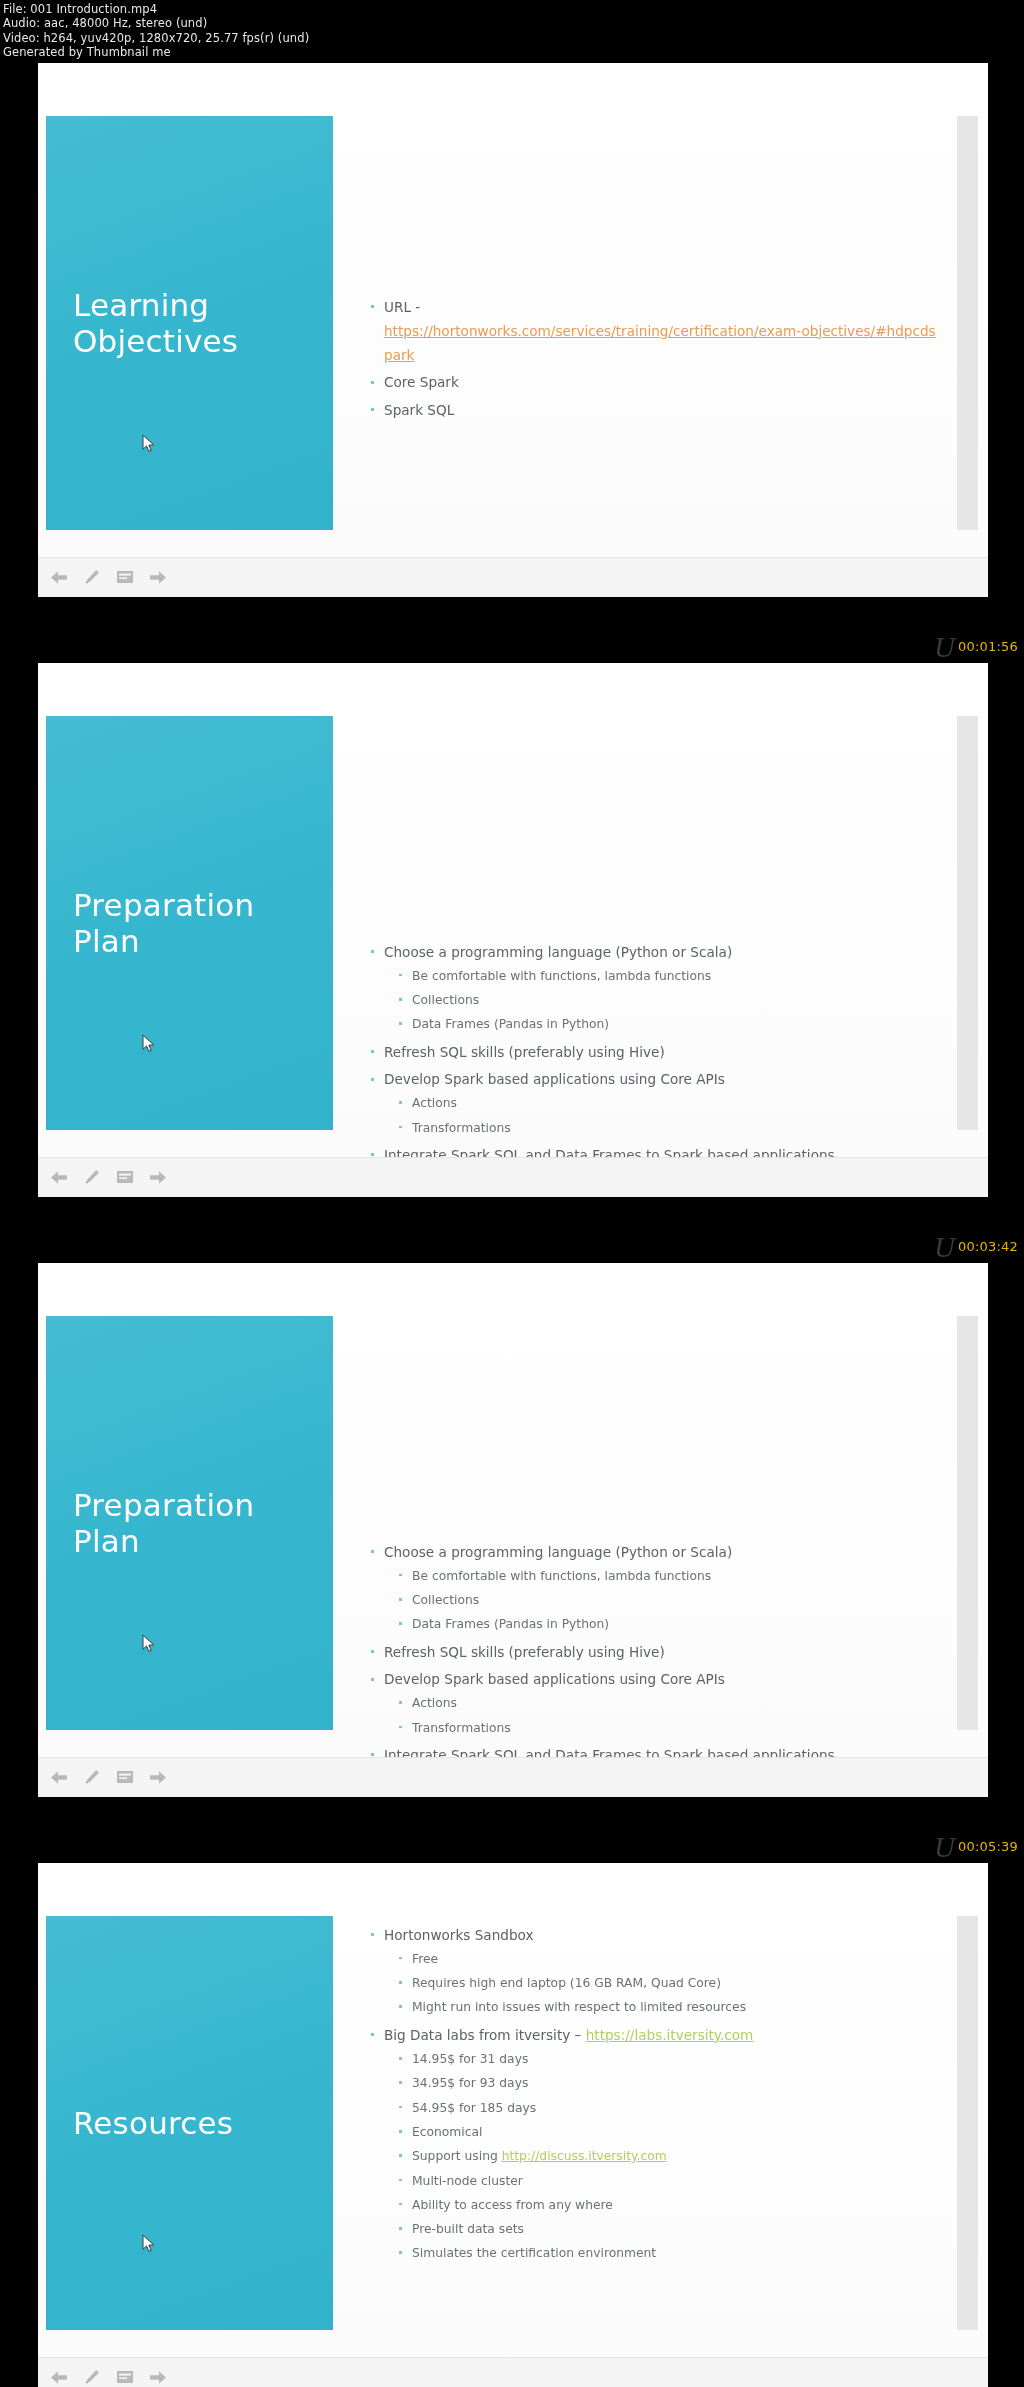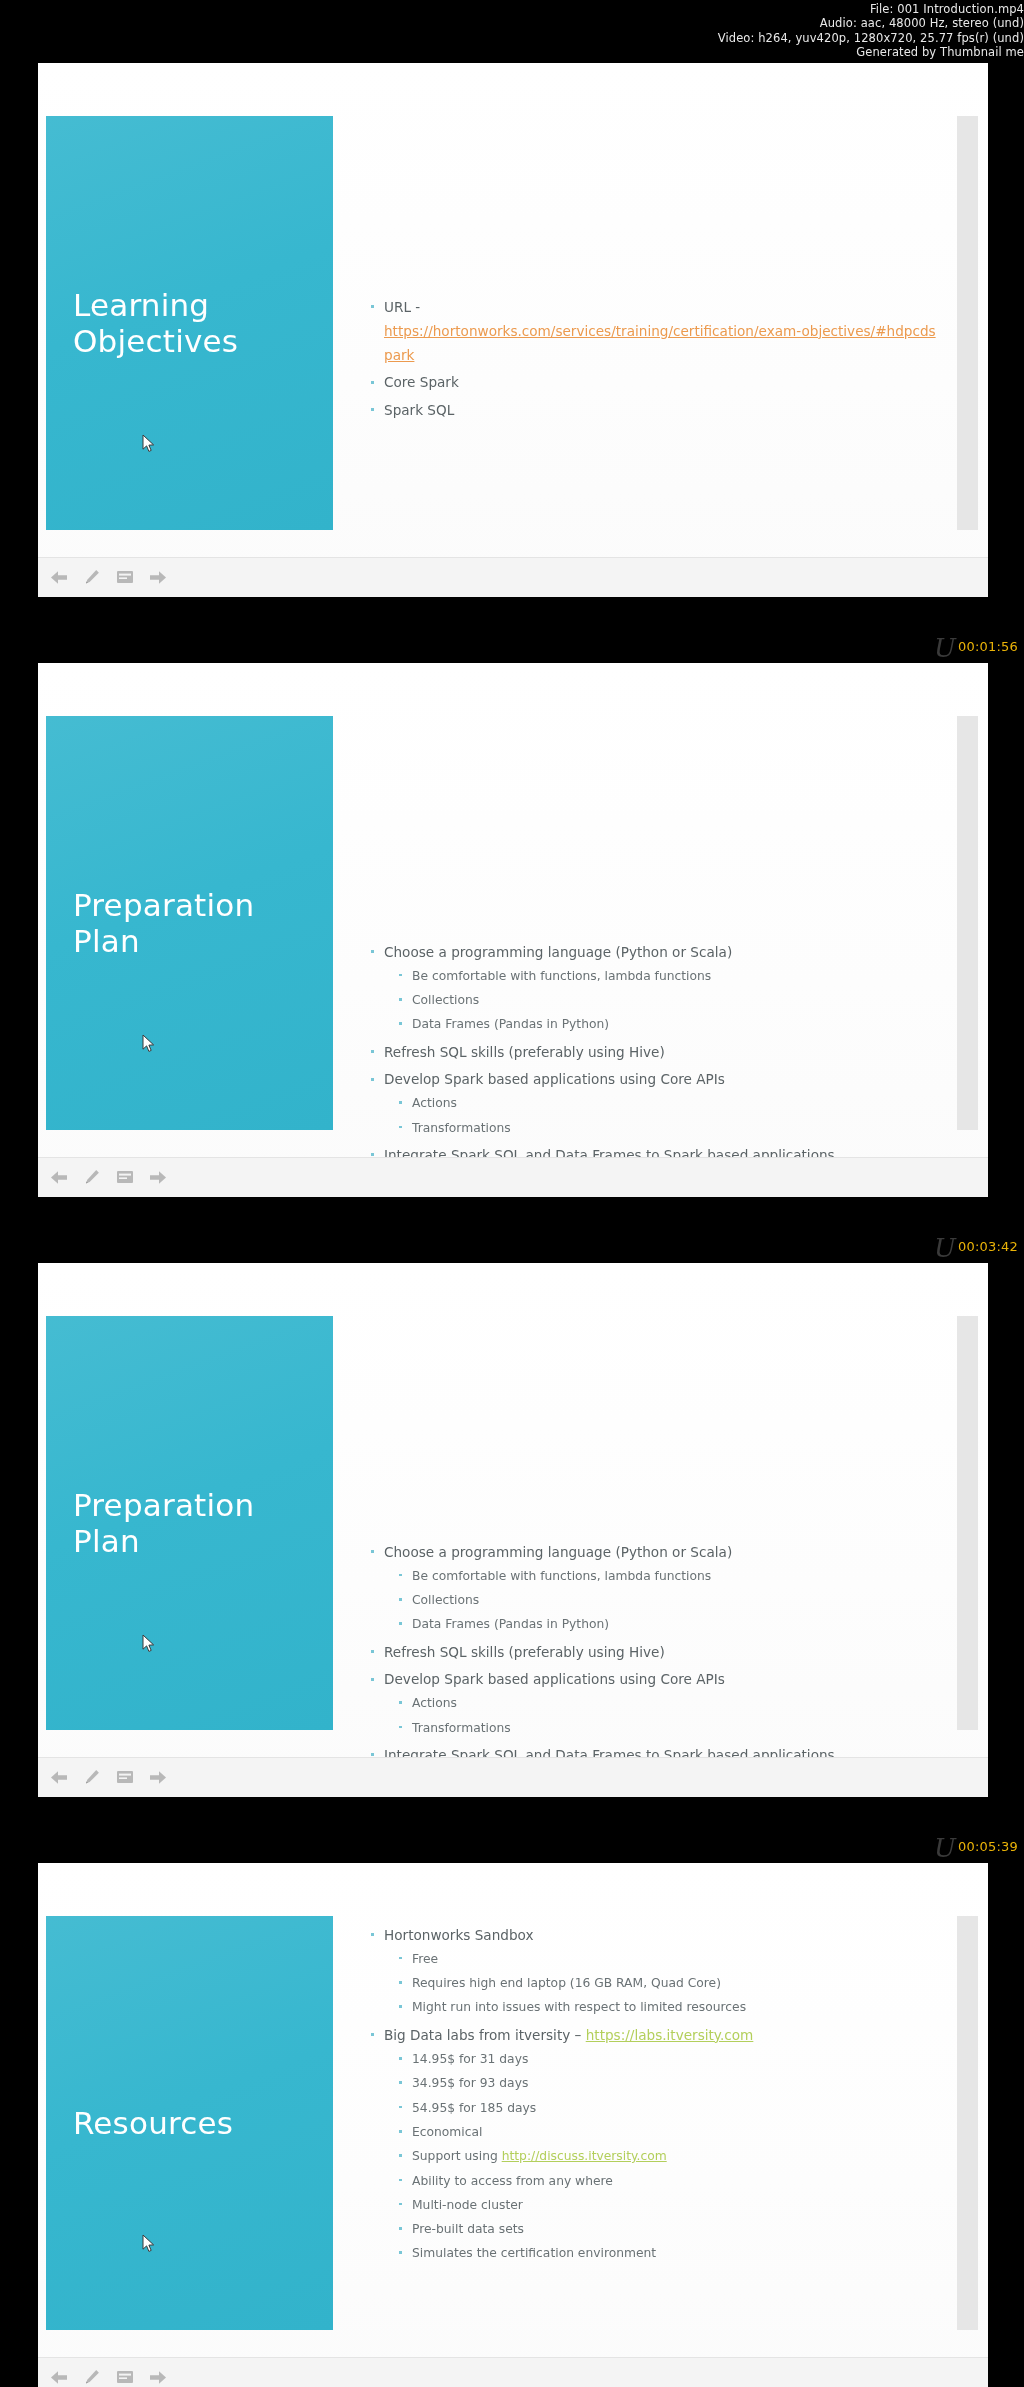--- a/index.html
+++ b/index.html
@@ -12,21 +12,20 @@
 
   
   .meta {
     padding: 2px 0 3px 3px;
     color: #e8e8e8;
     font-family: "DejaVu Sans", sans-serif;
     font-size: 11.5px;
     line-height: 14.4px;
     letter-spacing: .1px;
     white-space: nowrap;
-    text-align: right;
   }
   .meta div { height: 14.4px; }
 
   
   .sheet { padding: 0 0 0 0; }
   .thumb-wrap {
     position: relative;
     width: 1024px;
     height: 574px;
   }
@@ -391,22 +390,22 @@
               <li class="b"><span>Hortonworks Sandbox</span></li>
               <li class="b l2"><span>Free</span></li>
               <li class="b l2"><span>Requires high end laptop (16 GB RAM, Quad Core)</span></li>
               <li class="b l2"><span>Might run into issues with respect to limited resources</span></li>
               <li class="b gap"><span>Big Data labs from itversity – </span><span class="lnk-g ">https://labs.itversity.com</span></li>
               <li class="b l2"><span>14.95$ for 31 days</span></li>
               <li class="b l2"><span>34.95$ for 93 days</span></li>
               <li class="b l2"><span>54.95$ for 185 days</span></li>
               <li class="b l2"><span>Economical</span></li>
               <li class="b l2"><span>Support using </span><span class="lnk-g ">http://discuss.itversity.com</span></li>
+              <li class="b l2"><span>Multi-node cluster</span></li>
               <li class="b l2"><span>Ability to access from any where</span></li>
-              <li class="b l2"><span>Multi-node cluster</span></li>
               <li class="b l2"><span>Pre-built data sets</span></li>
               <li class="b l2"><span>Simulates the certification environment</span></li>
             </ul>
           </div>
           <div class="toolbar">
             <span class="tb-ico">
               <svg width="18" height="15" viewBox="0 0 18 15">
                 <g transform="scale(-1,1) translate(-18,0)">
                   <path d="M1 5.3 h9 V1.2 L17 7.5 L10 13.8 V9.7 H1 Z" fill="#b8b8b8"></path>
                 </g>

